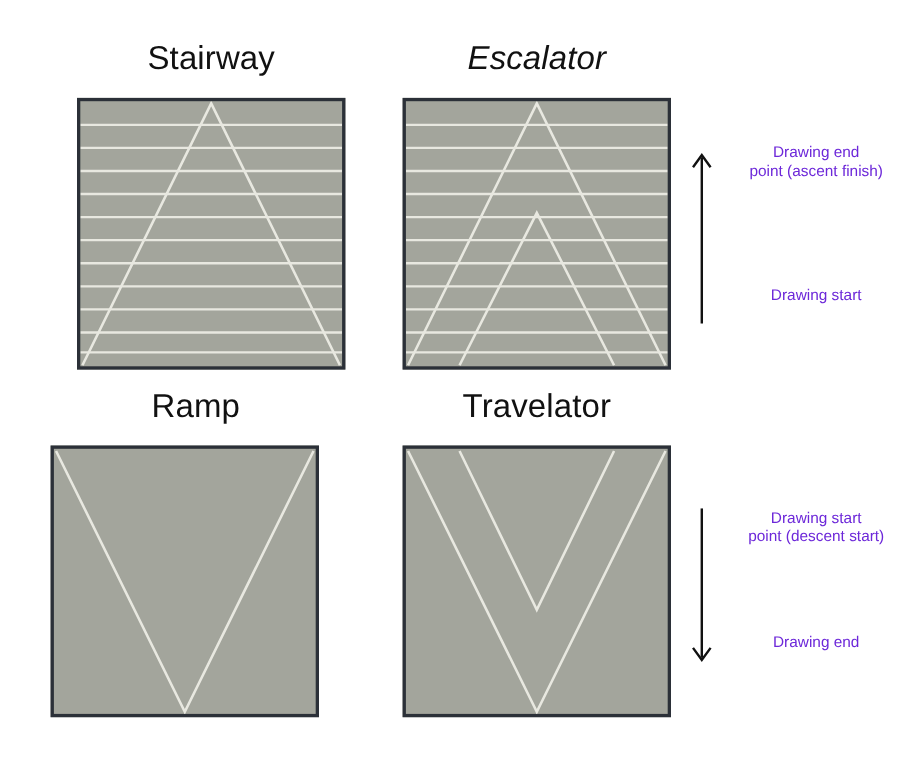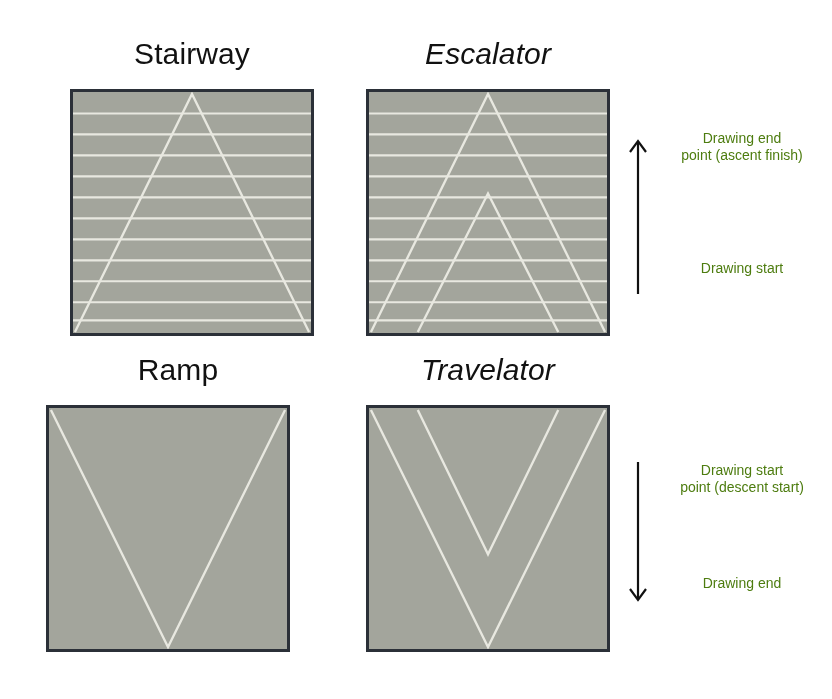--- a/index.html
+++ b/index.html
@@ -67,21 +67,21 @@
     position: absolute;
     left: 0;
     top: 0;
   }
 
   .annotation-label {
     position: absolute;
     text-align: center;
     font-size: 14px;
     line-height: 17px;
-    color: #4d7c0f;
+    color: #6d28d9;
     width: 160px;
   }
 
   .annotation-label .line {
     display: block;
     white-space: nowrap;
   }
 </style>
 </head>
 <body>
@@ -136,21 +136,21 @@
   <div class="panel-group" style="left:46px; top:352px; width:244px; height:300px;padding-left:20px;">
     <div class="panel-title" style="top:0px;">Ramp</div>
     <div class="panel-box" style="left:0px; top:53px; width:244px; height:247px;">
       <svg class="panel-svg" viewBox="0 0 244 247" preserveAspectRatio="none">
         <polyline points="2,2 122,245 242,2" fill="none" stroke="#e8e8e0" stroke-width="2.4" stroke-linejoin="miter" stroke-linecap="butt"></polyline>
       </svg>
     </div>
   </div>
 
   <div class="panel-group" style="left:366px; top:352px; width:244px; height:300px;">
-    <div class="panel-title" style="top:0px;font-style:italic;">Travelator</div>
+    <div class="panel-title" style="top:0px;">Travelator</div>
     <div class="panel-box" style="left:0px; top:53px; width:244px; height:247px;">
       <svg class="panel-svg" viewBox="0 0 244 247" preserveAspectRatio="none">
         <polyline points="2,2 122,245 242,2" fill="none" stroke="#e8e8e0" stroke-width="2.4" stroke-linejoin="miter" stroke-linecap="butt"></polyline>
         <polyline points="50,2 122,150 194,2" fill="none" stroke="#e8e8e0" stroke-width="2.4" stroke-linejoin="miter" stroke-linecap="butt"></polyline>
       </svg>
     </div>
   </div>
 
   <div class="annotation" style="left:626px; top:130px; width:206px; height:180px;">
     <svg class="annotation-arrow" width="30" height="165" viewBox="0 0 30 165">

